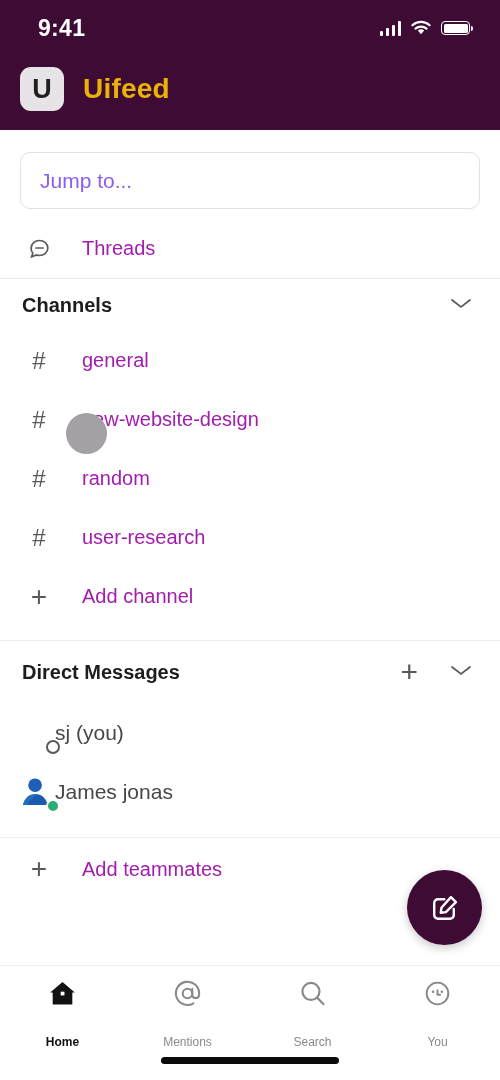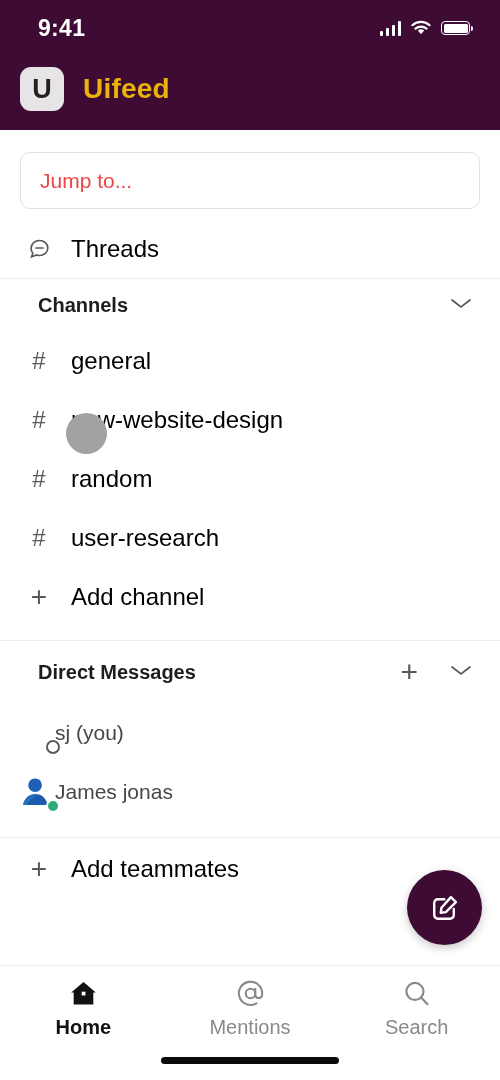--- a/index.html
+++ b/index.html
@@ -92,56 +92,55 @@
   .search-wrap { padding: 22px 20px 0 20px; }
   .search-box {
     height: 57px;
     border: 1.4px solid #E2E0E2;
     border-radius: 10px;
     display: flex; align-items: center;
     padding: 0 19px;
     background: #fff;
   }
   .search-box span {
-    color: #ef4444;
+    color: #8b5cf6;
     font-size: 21px;
   }
 
   .row {
     display: flex; align-items: center;
     height: 59px;
     padding-left: 24px;
   }
   .row .ic {
     width: 30px; flex: 0 0 30px;
     display: flex; align-items: center; justify-content: center;
     color: #5A585C;
   }
   .row .lbl {
-    margin-left: 17px;
-    font-size: 24px;
-    color: #000000;
+    margin-left: 28px;
+    font-size: 20px;
+    color: #a21caf;
   }
   .hash {
     font-size: 24px; color: #5A585C; font-weight: 400;
   }
   .plus {
     font-size: 28px; color: #5A585C; font-weight: 300; line-height: 1;
   }
 
   .divider {
     height: 1px; background: #EDEBEE; width: 100%;
   }
 
   .section-head {
     display: flex; align-items: center; justify-content: space-between;
     padding: 0 26px 0 22px;
     height: 52px;
     position: relative;
-    margin-left: 16px;
   }
   .section-title {
     font-size: 20px; font-weight: bold; color: #1D1C1E;
   }
   .section-actions { display: flex; align-items: center; gap: 30px; }
   .chev { color: #5A585C; }
   .sec-plus { color: #5A585C; font-size: 30px; font-weight: 300; line-height: 1; }
 
   
   .touch-dot {
@@ -201,21 +200,21 @@
     align-items: flex-start;
     padding-top: 12px;
     background: #fff;
     position: relative;
   }
   .tab {
     flex: 1 1 0;
     display: flex; flex-direction: column;
     align-items: center; gap: 7px;
   }
-  .tab .tlbl { font-size: 20px; color: #8A888C; }
+  .tab .tlbl { font-size: 12px; color: #8A888C; margin-top: 19px; }
   .tab.active .tlbl { color: #121212; font-weight: bold; }
   .home-indicator {
     position: absolute;
     left: 50%; transform: translateX(-50%);
     bottom: 16px;
     width: 178px; height: 7px;
     background: #0B0B0B; border-radius: 4px;
   }
 </style>
 </head>
@@ -372,16 +371,25 @@
     </div>
 
     <div class="tab">
       <svg width="33" height="31" viewBox="0 0 24 24" fill="none" stroke="#8A888C" stroke-width="1.7" stroke-linecap="round">
         <circle cx="10.8" cy="10.4" r="6.6"></circle>
         <path d="M15.7 15.3 L20.4 20.2"></path>
       </svg>
       <span class="tlbl">Search</span>
     </div>
 
+    <div class="tab">
+      <svg width="33" height="31" viewBox="0 0 24 24" fill="none" stroke="#8A888C" stroke-width="1.5">
+        <circle cx="12" cy="12" r="8.4"></circle>
+        <circle cx="8.6" cy="10.6" r="1" fill="#8A888C" stroke="none"></circle>
+        <circle cx="15.4" cy="10.6" r="1" fill="#8A888C" stroke="none"></circle>
+        <path d="M12 9.4 v3.6 h2" stroke-linecap="round" stroke-linejoin="round"></path>
+      </svg>
+      <span class="tlbl">You</span>
+    </div>
 
     <div class="home-indicator"></div>
   </div>
 </div>
 
 </body></html>

